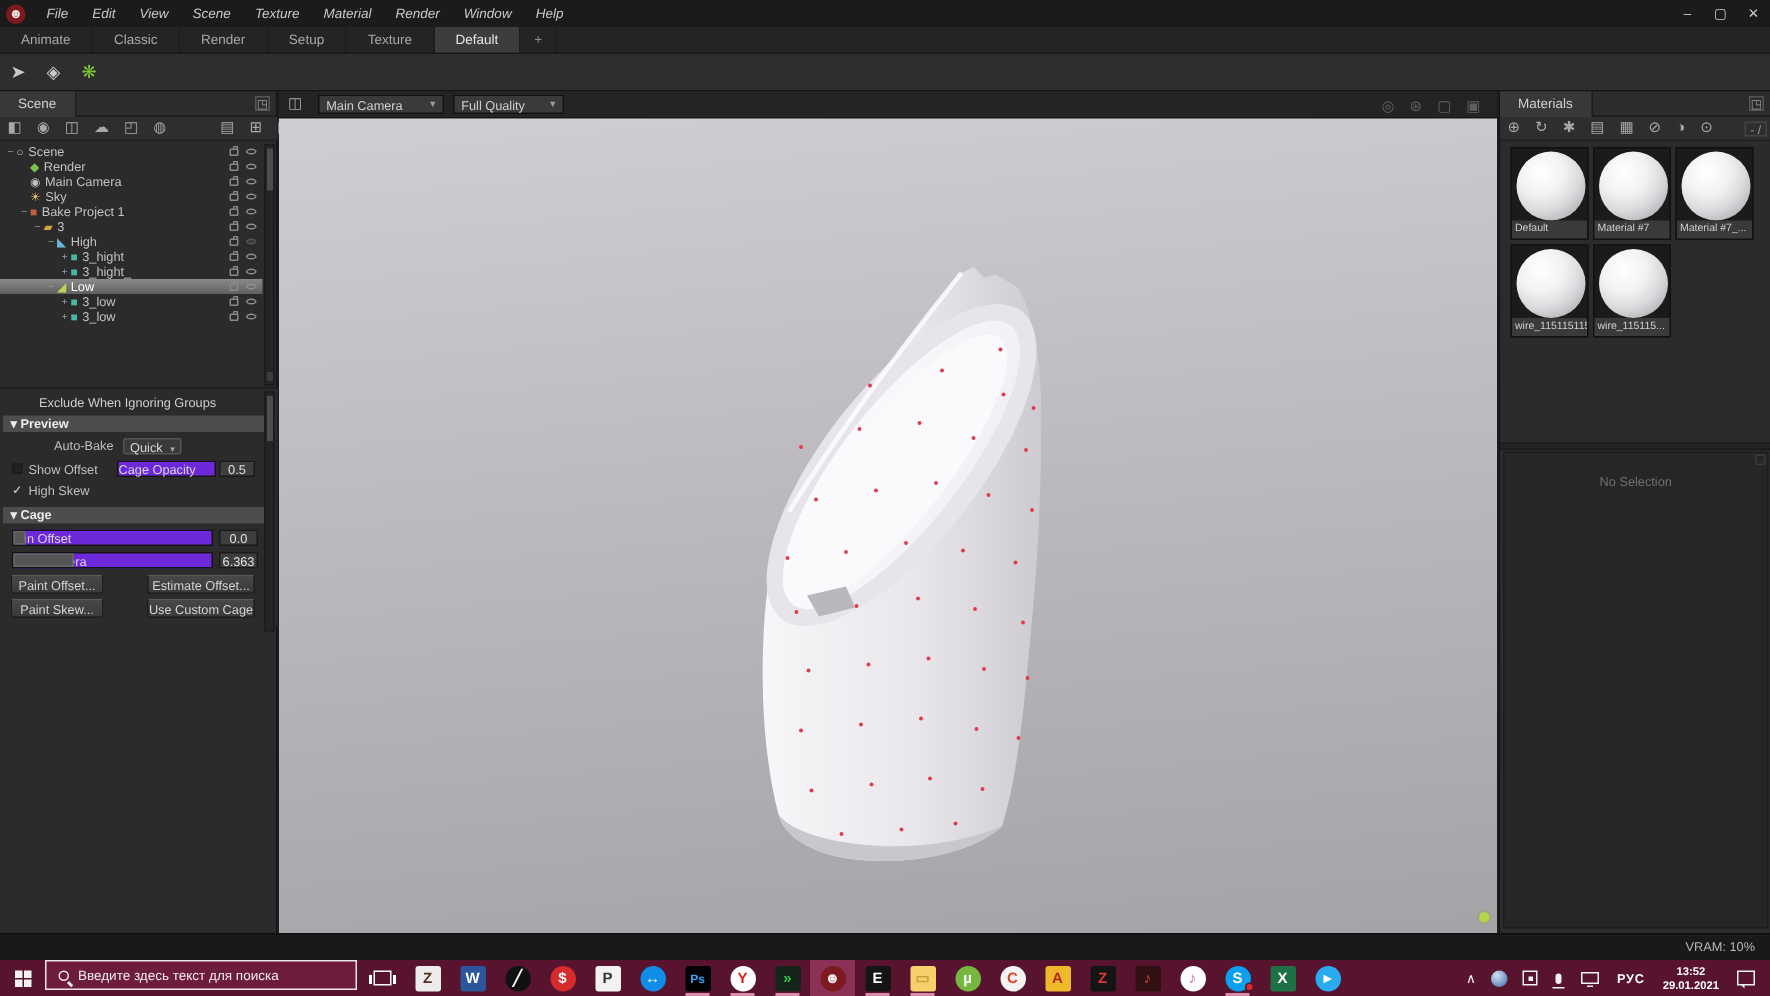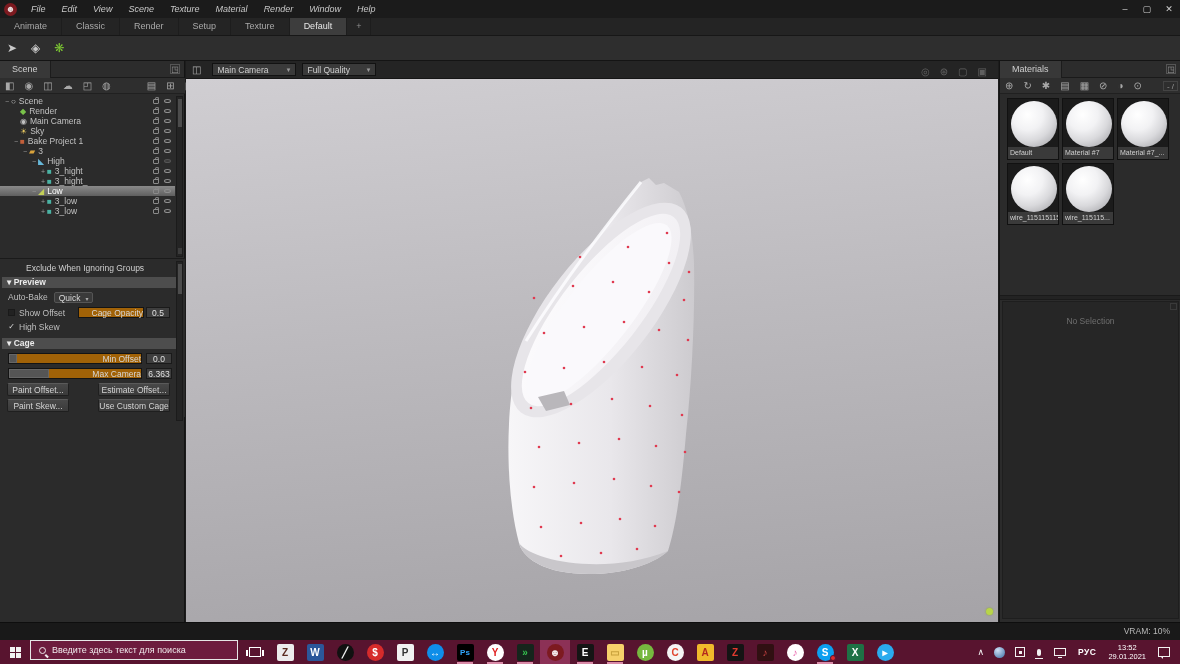--- a/index.html
+++ b/index.html
@@ -49,21 +49,21 @@
   .vthumb{position:absolute;left:1px;width:4px;background:#4c4c4c;}
 
   
   #bake-panel{position:absolute;left:0;top:197px;width:185px;border-top:1px solid #1a1a1a;background:#2b2b2b;font-size:8.5px;color:#bfbfbf;}
   #bake-heading{padding:4px 0 3px 26px;color:#cfcfcf;}
   .section-hdr{height:11px;background:#4d4d4d;color:#ececec;font-weight:bold;padding-left:5px;line-height:11px;margin:1px 2px;font-size:8.5px;}
   .row{position:relative;height:14px;display:flex;align-items:center;}
   .chk{width:7px;height:7px;border:1px solid #1a1a1a;background:#222;margin:0 4px 0 8px;font-size:8px;line-height:6px;color:#ddd;text-align:center;}
   .dd{background:#3a3a3a;border:1px solid #555;border-radius:2px;color:#d8d8d8;padding:0 4px;height:11px;line-height:10px;margin-left:6px;}
   .dd .arr{font-size:6px;color:#aaa;margin-left:5px;}
-  .slider{position:relative;background:#a16207;border:1px solid #141414;height:11px;color:#d6d6d6;text-align:right;line-height:10px;}
+  .slider{position:relative;background:#6d28d9;border:1px solid #141414;height:11px;color:#d6d6d6;text-align:left;line-height:10px;}
   .sthumb{position:absolute;left:0;top:0;height:9px;background:#555;border:1px solid #666;}
   .valbox{position:absolute;background:#3e3e3e;border:1px solid #1a1a1a;height:11px;line-height:10px;text-align:center;color:#e0e0e0;}
   .bake-btn{position:absolute;height:13px;background:linear-gradient(#484848,#3a3a3a);border:1px solid #1f1f1f;border-top-color:#5a5a5a;border-radius:2px;color:#d4d4d4;font-size:8.5px;text-align:center;line-height:12px;}
 
   
   #viewport-bar{left:186px;top:61px;width:812px;height:18px;background:#242424;display:flex;align-items:center;border-bottom:1px solid #161616;}
   .vdd{background:#3a3a3a;border:1px solid #121212;height:13px;display:flex;align-items:center;font-size:8.5px;color:#d0d0d0;padding:0 4px;margin-left:6px;}
   .vdd .arr{margin-left:auto;font-size:6px;color:#999;padding-left:14px;}
   #viewport-corner-icons{margin-left:auto;margin-right:6px;opacity:.45;}
   #viewport{left:186px;top:79px;width:812px;height:543px;background:linear-gradient(175deg,#d0ced2 0%,#bcbabe 45%,#a5a3a7 100%);overflow:hidden;}
@@ -109,21 +109,21 @@
   #tray{margin-left:auto;display:flex;align-items:center;height:24px;}
   .tray-ic{color:#f2f2f2;font-size:9px;margin:0 5px;}
   #tray-app-icon{width:11px;height:11px;border-radius:50%;background:radial-gradient(circle at 35% 30%,#cfe0f5,#3a6ea5);margin:0 5px;}
   #tray-window-icon{width:10px;height:10px;border:1px solid #f2f2f2;position:relative;margin:0 5px;}
   #tray-window-icon::after{content:"";position:absolute;left:3px;top:3px;width:3px;height:3px;background:#f2f2f2;}
   #mic-icon{width:4px;height:7px;background:#f2f2f2;border-radius:2px;position:relative;margin:0 7px;}
   #mic-icon::after{content:"";position:absolute;left:-2px;bottom:-3px;width:8px;height:1px;background:#f2f2f2;}
   #net-icon{width:12px;height:8px;border:1px solid #f2f2f2;position:relative;margin:0 6px;}
   #net-icon::after{content:"";position:absolute;left:3px;bottom:-3px;width:4px;height:1px;background:#f2f2f2;}
   #lang{font-size:8.5px;margin:0 6px;letter-spacing:.5px;font-weight:bold;}
-  #clock{font-size:7.5px;text-align:center;line-height:9px;margin:0 6px;}
+  #clock{font-size:7.5px;text-align:center;line-height:9px;margin:0 6px;font-weight:bold;}
   #action-center{width:12px;height:10px;border:1px solid #f2f2f2;margin:0 10px 0 6px;position:relative;}
   #action-center::after{content:"";position:absolute;left:1px;bottom:-3px;border-left:3px solid transparent;border-top:3px solid #f2f2f2;}
 </style>
 </head>
 <body>
 
 <div id="stage">
 
   <div id="titlebar" class="abs">
     <div id="app-logo">☻</div>
@@ -265,21 +265,21 @@
       </div>
     <div class="vscroll" style="left:176px;top:35px;height:161px;">
       <div class="vthumb" style="top:2px;height:28px;"></div>
       <div class="vthumb" style="bottom:2px;height:6px;background:#3c3c3c;"></div>
     </div>
 
     <div id="bake-panel">
       <div id="bake-heading">Exclude When Ignoring Groups</div>
       <div class="section-hdr">▾ <span>Preview</span></div>
 
-      <div class="row" style="height:16px;">
+      <div class="row" style="height:16px;padding-left:28px;">
         <span style="margin-left:8px;">Auto-Bake</span>
         <span class="dd"><span>Quick</span><span class="arr">▾</span></span>
       </div>
 
       <div class="row" style="height:15px;">
         <span class="chk"></span>
         <span>Show Offset</span>
         <span class="slider" style="position:absolute;left:78px;width:66px;"><span>Cage Opacity</span></span>
         <span class="valbox" style="left:146px;width:24px;">0.5</span>
       </div>

